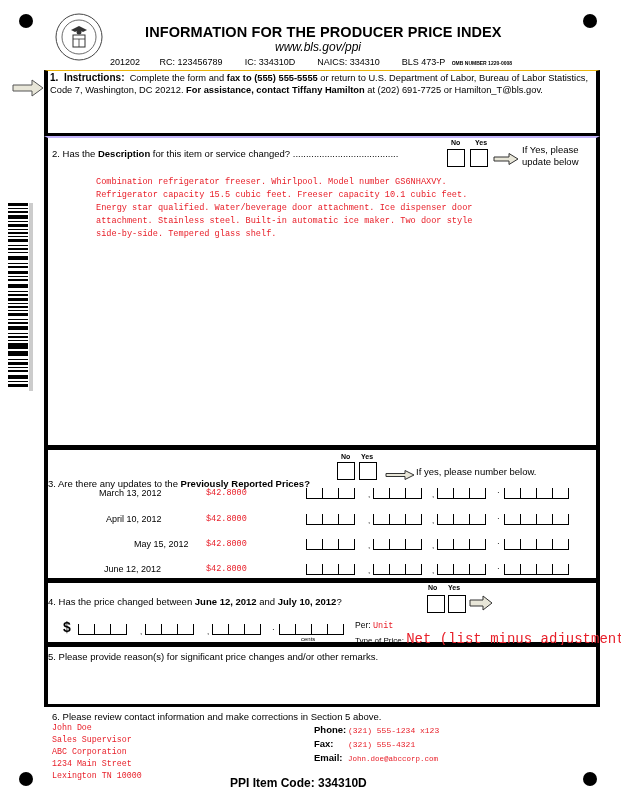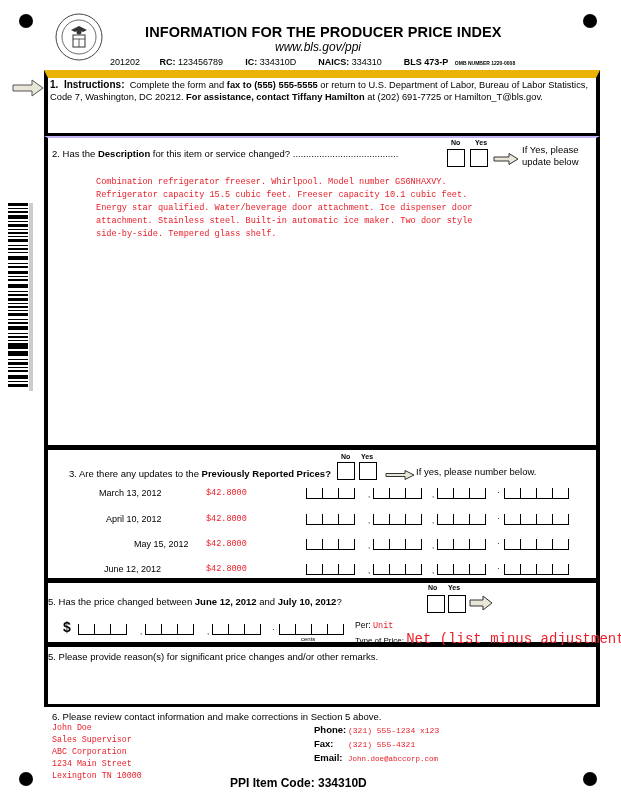--- a/index.html
+++ b/index.html
@@ -3,24 +3,24 @@
 <meta charset="utf-8">
 <style>
   html,body{margin:0;padding:0;background:#fff;}
   body{width:621px;height:805px;position:relative;overflow:hidden;font-family:"Liberation Sans",sans-serif;color:#000;}
   .abs{position:absolute;}
   .dot{position:absolute;width:14px;height:14px;border-radius:50%;background:#000;}
   .mono{font-family:"Liberation Mono",monospace;color:#e8202a;}
   .title{left:145px;top:24px;font-size:14.5px;font-weight:bold;letter-spacing:0.1px;}
   .url{left:275px;top:40px;font-size:12px;font-style:italic;}
   .meta{left:110px;top:57px;font-size:9px;white-space:nowrap;}
-  .meta b{font-weight:bold;padding-left:12px;}
+  .meta b{font-weight:normal;padding-left:12px;}
   .meta .omb{font-size:5px;font-weight:bold;margin-left:4px;}
   .sec{position:absolute;left:44px;width:556px;box-sizing:border-box;border-left:4px solid #000;border-right:4px solid #000;border-bottom:3px solid #000;}
-  .s1{top:70px;height:66px;border-top:8px solid #eab308;}
+  .s1{top:70px;height:66px;border-top:1px solid #eab308;}
   .s2{top:136px;height:312px;border-top:2px solid #c4b5fd;padding-left:32px;}
   .s3{top:448px;height:133px;border-top:2px solid #000;}
   .s4{top:581px;height:64px;border-top:2px solid #000;}
   .s5{top:645px;height:62px;border-top:2px solid #000;border-bottom:3px solid #000;}
   .q{font-size:9.5px;white-space:nowrap;}
   .q b{font-weight:bold;}
   .chk{position:absolute;width:16px;height:16px;border:1px solid #000;background:#fff;}
   .chklbl{position:absolute;font-size:7px;font-weight:bold;}
   .arrow{position:absolute;}
   .desc{position:absolute;left:48px;top:38px;font-size:8.6px;line-height:13px;white-space:pre;}
@@ -148,21 +148,21 @@
   <div class="desc mono">Combination refrigerator freeser. Whirlpool. Model number GS6NHAXVY.
 Refrigerator capacity 15.5 cubic feet. Freeser capacity 10.1 cubic feet.
 Energy star qualified. Water/beverage door attachment. Ice dispenser door
 attachment. Stainless steel. Built-in automatic ice maker. Two door style
 side-by-side. Tempered glass shelf.</div>
 </div>
 
 <div class="sec s3">
   <div class="chklbl" style="left:293px;top:3px;">No</div>
   <div class="chklbl" style="left:313px;top:3px;">Yes</div>
-  <div class="abs q" style="left:0px;top:18px;padding-left:21px;">
+  <div class="abs q" style="left:0px;top:28px;">
     <span>3. Are there any updates to the </span><b>Previously Reported Prices?</b>
   </div>
   <div class="chk" style="left:289px;top:12px;"></div>
   <div class="chk" style="left:311px;top:12px;"></div>
   <div class="arrow" style="left:337px;top:16px;">
     <svg width="30" height="10" viewBox="0 0 30 10">
         <path d="M1 3.5 H20 V0.5 L29 5 L20 9.5 V6.5 H1 Z" fill="#e8e6d8" stroke="#333" stroke-width="1"></path>
       </svg>
   </div>
   <div class="abs q" style="left:368px;top:16px;">If yes, please number below.</div>
@@ -278,21 +278,21 @@
         <span></span>
         <span></span>
       </div>
   </div>
 </div>
 
 <div class="sec s4">
   <div class="chklbl" style="left:380px;top:1px;">No</div>
   <div class="chklbl" style="left:400px;top:1px;">Yes</div>
   <div class="abs q" style="left:0px;top:13px;">
-    <span>5. Has the price changed between </span><b>June 12, 2012</b><span> and </span><b>July 10, 2012</b><span>?</span>
+    <span>4. Has the price changed between </span><b>June 12, 2012</b><span> and </span><b>July 10, 2012</b><span>?</span>
   </div>
   <div class="chk" style="left:379px;top:12px;"></div>
   <div class="chk" style="left:400px;top:12px;"></div>
   <div class="arrow" style="left:421px;top:12px;">
     <svg width="24" height="16" viewBox="0 0 24 16">
         <path d="M1 5 H14 V1 L23 8 L14 15 V11 H1 Z" fill="#e8e6d8" stroke="#333" stroke-width="1"></path>
       </svg>
   </div>
   <div class="abs" style="left:15px;top:36px;font-size:14px;font-weight:bold;">$</div>
   <div class="digits" style="left:30px;top:41px;">

